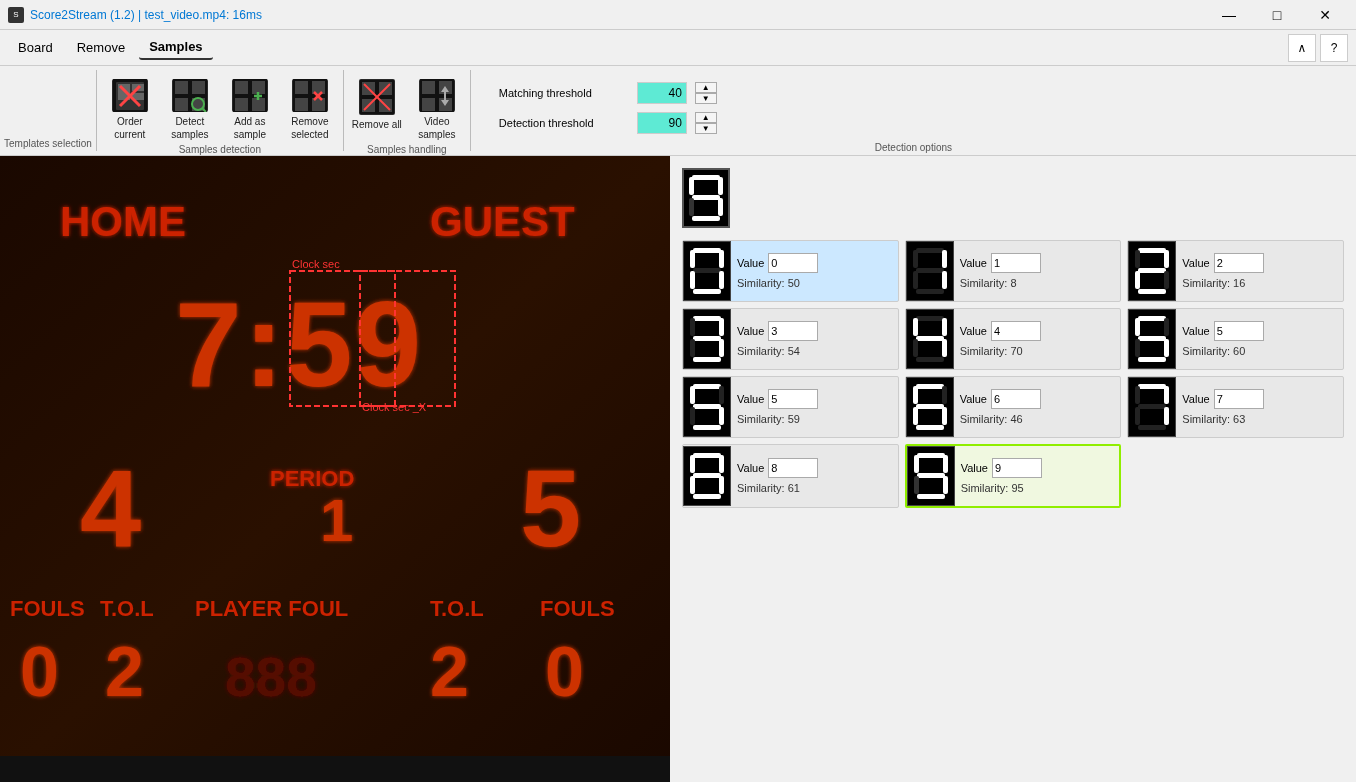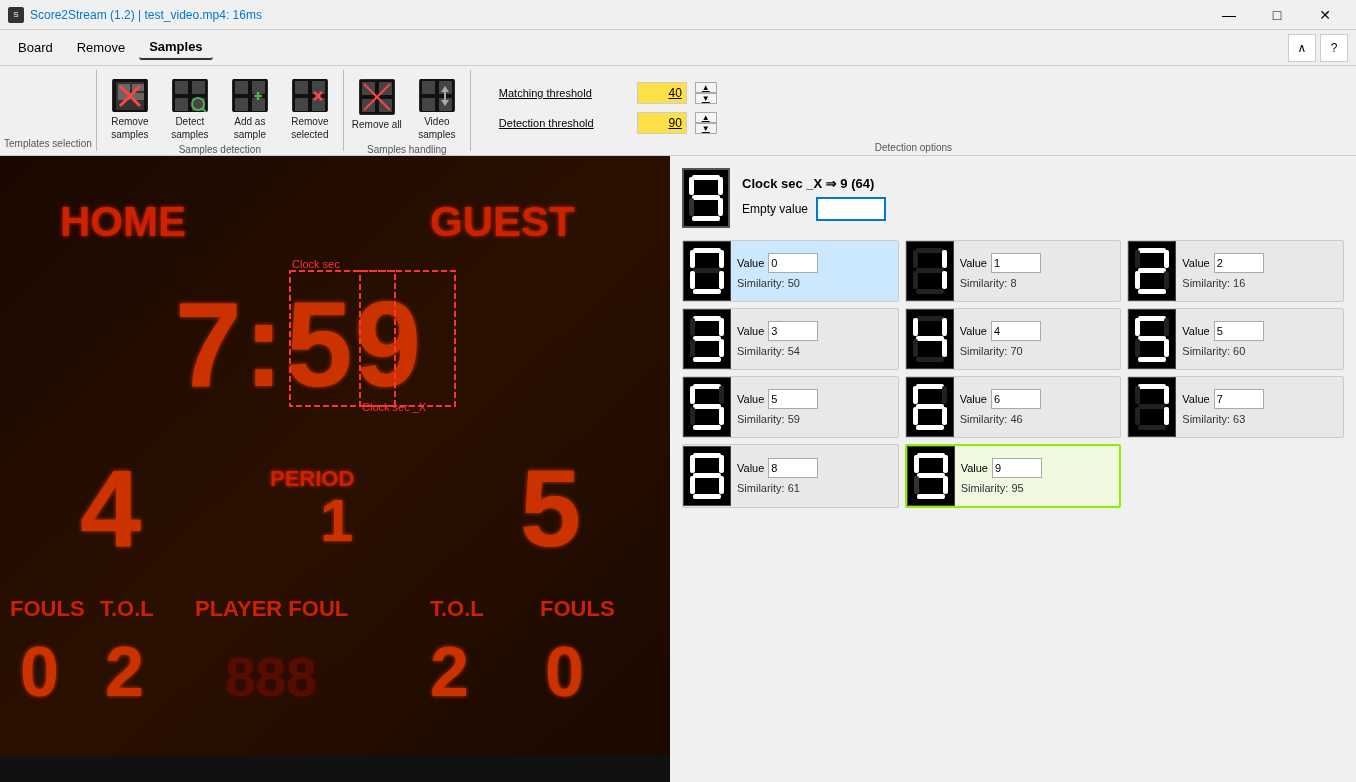--- a/index.html
+++ b/index.html
@@ -45,28 +45,27 @@
       background: #f0f0f0;
       border-bottom: 1px solid #ccc;
       display: flex;
       align-items: stretch;
       padding: 4px 0;
     }
     .option-row {
       display: flex;
       align-items: center;
       gap: 8px;
-      text-decoration: underline;
     }
     .option-label { font-size: 11px; min-width: 130px; }
     .option-value {
       width: 50px;
       height: 22px;
       border: 1px solid #ccc;
-      background: #fde047;
+      background: #5eead4;
       text-align: right;
       padding-right: 4px;
       font-size: 12px;
     }
     .spin-btns { display: flex; flex-direction: column; }
     .spin-btn {
       width: 22px;
       height: 11px;
       border: 1px solid #aaa;
       background: #f5f5f5;
@@ -235,21 +234,21 @@
           <svg width="36" height="36" viewBox="0 0 36 36">
             <rect x="1" y="1" width="34" height="34" fill="#111"></rect>
             <rect x="4" y="4" width="28" height="28" fill="#333" rx="1"></rect>
             <rect x="6" y="6" width="12" height="16" fill="#666"></rect>
             <rect x="20" y="6" width="12" height="7" fill="#666"></rect>
             <rect x="20" y="15" width="12" height="7" fill="#666"></rect>
             <line x1="8" y1="8" x2="28" y2="28" stroke="#ff4444" stroke-width="3"></line>
             <line x1="28" y1="8" x2="8" y2="28" stroke="#ff4444" stroke-width="3"></line>
           </svg>
         </div>
-        <span class="tb-label">Remove samples</span>
+        <span class="tb-label">Order current</span>
       </div>
       <div class="tb-btn">
         <div class="tb-icon">
           <svg width="36" height="36" viewBox="0 0 36 36">
             <rect x="1" y="1" width="34" height="34" fill="#111"></rect>
             <rect x="3" y="3" width="13" height="13" fill="#444"></rect>
             <rect x="20" y="3" width="13" height="13" fill="#444"></rect>
             <rect x="3" y="20" width="13" height="13" fill="#444"></rect>
             <rect x="20" y="20" width="13" height="13" fill="#444"></rect>
             <circle cx="26" cy="26" r="6" fill="none" stroke="#4CAF50" stroke-width="2"></circle>
@@ -423,27 +422,20 @@
 
           <rect x="6" y="24" width="28" height="5" rx="2" fill="white"></rect>
 
           <rect x="3" y="27" width="5" height="18" rx="2" fill="#333"></rect>
 
           <rect x="32" y="27" width="5" height="18" rx="2" fill="white"></rect>
 
           <rect x="6" y="45" width="28" height="5" rx="2" fill="white"></rect>
         </svg>
       </div>
-      <div class="clock-info">
-        <div class="clock-title">Clock sec _X ⇒ 9 (64)</div>
-        <div class="empty-value-row">
-          <span>Empty value</span>
-          <input type="text" class="empty-value-input" value="" style="">
-        </div>
-      </div>
     </div>
 
     <div class="samples-grid">
 
       <div class="sample-card selected">
         <div style="width:48px;height:60px;background:black;border:1px solid #444;display:flex;align-items:center;justify-content:center;flex-shrink:0;">
           <svg width="40" height="54" viewBox="0 0 40 54">
             <rect width="40" height="54" fill="black"></rect>
             <rect x="6" y="4" width="28" height="5" rx="2" fill="white"></rect>
             <rect x="3" y="6" width="5" height="18" rx="2" fill="white"></rect>

